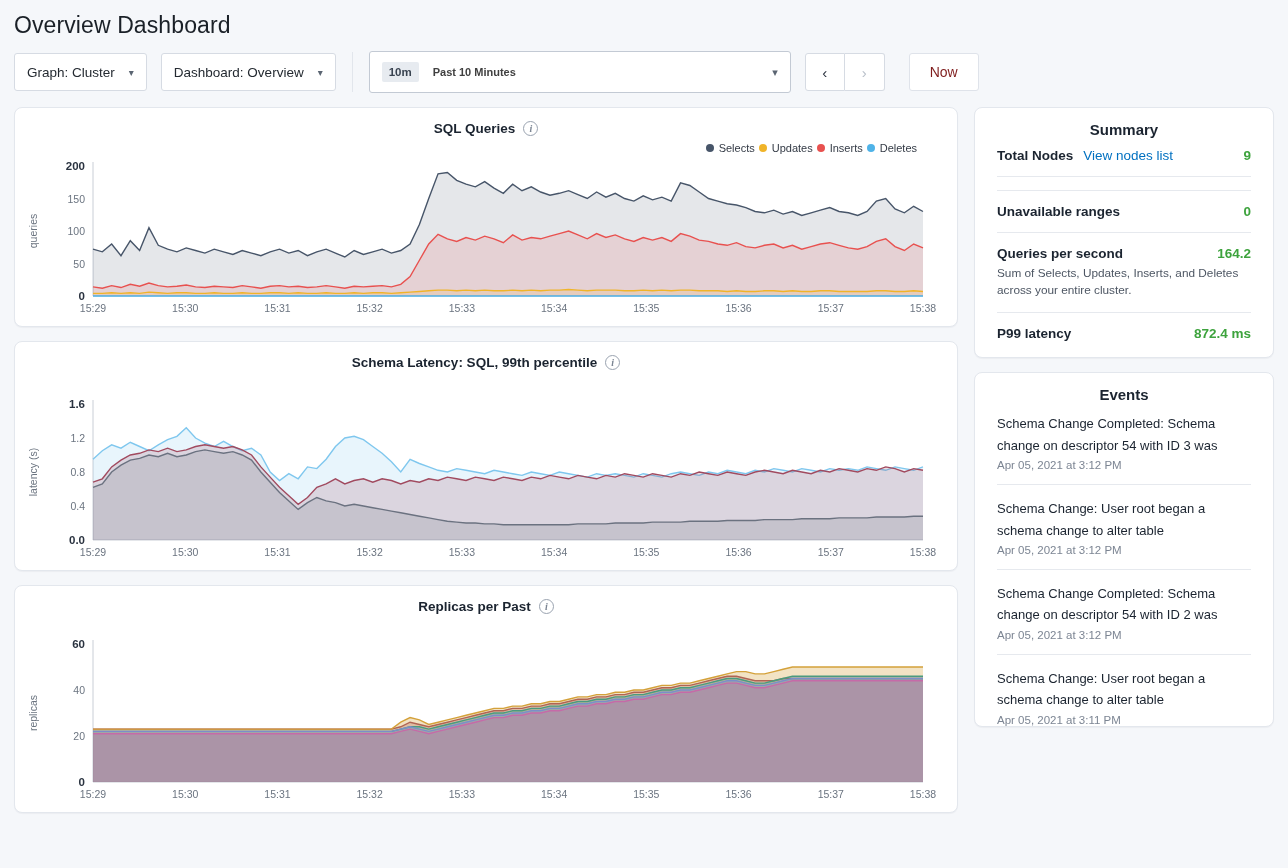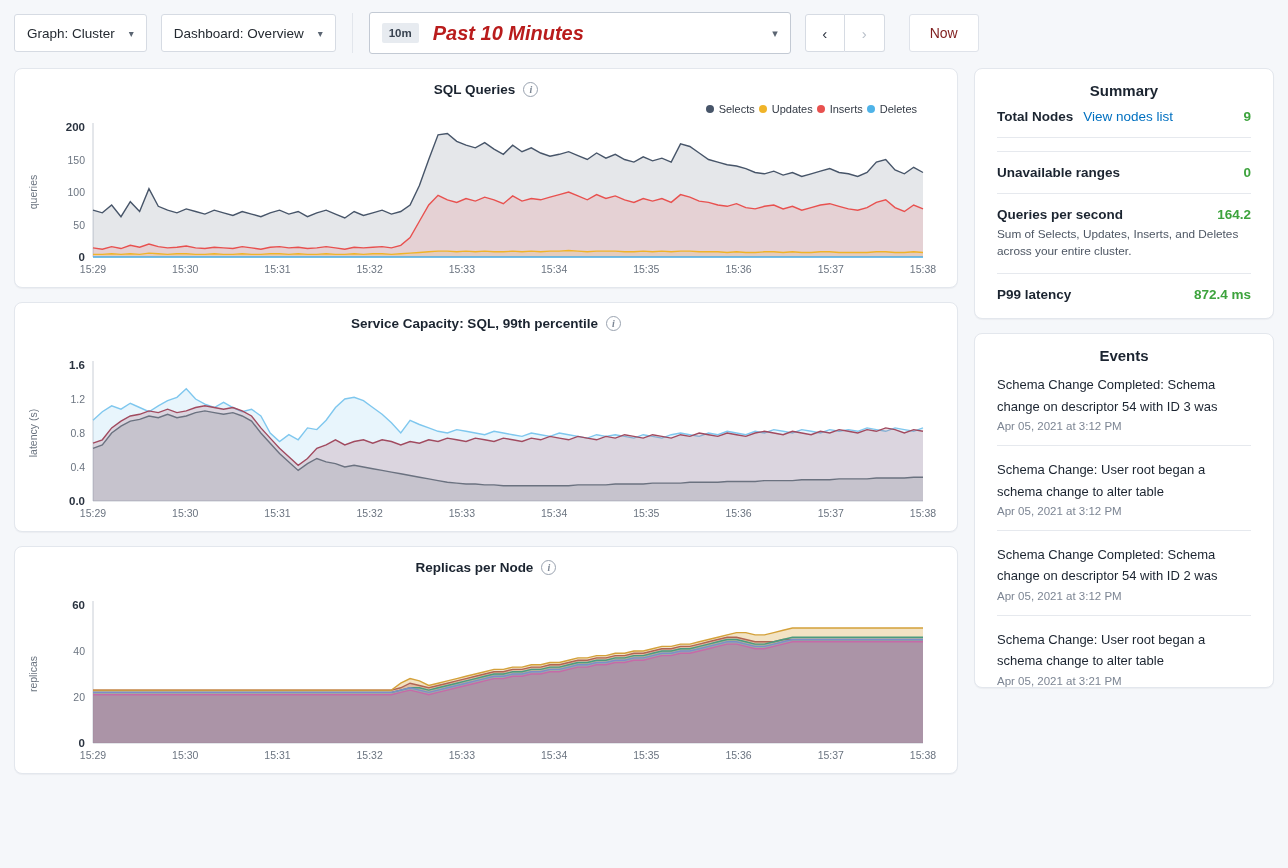--- a/index.html
+++ b/index.html
@@ -67,25 +67,24 @@
   .time-badge {
     background: #e7ebf0;
     color: #394350;
     font-size: 11.5px;
     font-weight: 700;
     border-radius: 2px;
     padding: 4px 7px;
     margin-right: 14px;
   }
   .time-label {
-    font-size: 20px;
+    font-size: 11px;
     font-weight: 700;
-    color: #b91c1c;
+    color: #404040;
     flex: 1;
-    font-style: italic;
   }
   .time-select .caret { font-size: 11px; color: #5b6572; }
   .navgroup { display: flex; }
   .navbtn {
     width: 40px; height: 38px;
     border: 1px solid #d6dbe3;
     background: #fff;
     display: flex; align-items: center; justify-content: center;
     font-size: 15px;
     color: #2c3views;
@@ -205,20 +204,21 @@
     font-size: 11.5px;
     color: #7c8593;
     padding-top: 3px;
   }
 </style>
 </head>
 <body>
 
 <div class="page">
 
+  <div class="page-title">Overview Dashboard</div>
 
   <div class="toolbar">
     <div class="dropdown">
       <span>Graph: Cluster</span>
       <span class="caret">▾</span>
     </div>
     <div class="dropdown">
       <span>Dashboard: Overview</span>
       <span class="caret">▾</span>
     </div>
@@ -289,21 +289,21 @@
               <path d="M78.00,139.40 L87.33,139.40 L96.65,138.75 L105.98,139.40 L115.30,138.75 L124.63,139.40 L133.96,138.10 L143.28,138.75 L152.61,139.40 L161.93,138.75 L171.26,138.75 L180.58,139.40 L189.91,139.40 L199.24,138.75 L208.56,139.40 L217.89,139.40 L227.21,138.75 L236.54,139.40 L245.87,139.40 L255.19,138.75 L264.52,138.75 L273.84,139.40 L283.17,138.75 L292.49,139.40 L301.82,139.40 L311.15,138.75 L320.47,139.40 L329.80,139.40 L339.12,138.75 L348.45,139.40 L357.78,138.75 L367.10,138.75 L376.43,139.40 L385.75,138.75 L395.08,138.10 L404.40,137.45 L413.73,136.80 L423.06,136.15 L432.38,136.15 L441.71,136.80 L451.03,136.15 L460.36,136.80 L469.69,136.15 L479.01,136.80 L488.34,136.80 L497.66,136.15 L506.99,136.80 L516.31,136.15 L525.64,136.80 L534.97,136.15 L544.29,136.15 L553.62,135.50 L562.94,136.15 L572.27,136.80 L581.60,136.15 L590.92,136.15 L600.25,136.15 L609.57,136.80 L618.90,136.80 L628.22,136.15 L637.55,136.80 L646.88,136.15 L656.20,136.80 L665.53,136.15 L674.85,136.15 L684.18,136.80 L693.51,136.80 L702.83,136.80 L712.16,137.45 L721.48,136.80 L730.81,137.45 L740.13,137.45 L749.46,136.80 L758.79,136.80 L768.11,137.45 L777.44,136.80 L786.76,137.45 L796.09,137.45 L805.42,136.80 L814.74,136.80 L824.07,137.45 L833.39,137.45 L842.72,137.45 L852.04,137.45 L861.37,136.80 L870.70,136.80 L880.02,137.45 L889.35,137.45 L898.67,136.80 L908.00,137.45 L908.00,142 L78.00,142 Z" fill="rgba(240,180,41,0.14)" stroke="none"></path>
               <path d="M78.00,139.40 L87.33,139.40 L96.65,138.75 L105.98,139.40 L115.30,138.75 L124.63,139.40 L133.96,138.10 L143.28,138.75 L152.61,139.40 L161.93,138.75 L171.26,138.75 L180.58,139.40 L189.91,139.40 L199.24,138.75 L208.56,139.40 L217.89,139.40 L227.21,138.75 L236.54,139.40 L245.87,139.40 L255.19,138.75 L264.52,138.75 L273.84,139.40 L283.17,138.75 L292.49,139.40 L301.82,139.40 L311.15,138.75 L320.47,139.40 L329.80,139.40 L339.12,138.75 L348.45,139.40 L357.78,138.75 L367.10,138.75 L376.43,139.40 L385.75,138.75 L395.08,138.10 L404.40,137.45 L413.73,136.80 L423.06,136.15 L432.38,136.15 L441.71,136.80 L451.03,136.15 L460.36,136.80 L469.69,136.15 L479.01,136.80 L488.34,136.80 L497.66,136.15 L506.99,136.80 L516.31,136.15 L525.64,136.80 L534.97,136.15 L544.29,136.15 L553.62,135.50 L562.94,136.15 L572.27,136.80 L581.60,136.15 L590.92,136.15 L600.25,136.15 L609.57,136.80 L618.90,136.80 L628.22,136.15 L637.55,136.80 L646.88,136.15 L656.20,136.80 L665.53,136.15 L674.85,136.15 L684.18,136.80 L693.51,136.80 L702.83,136.80 L712.16,137.45 L721.48,136.80 L730.81,137.45 L740.13,137.45 L749.46,136.80 L758.79,136.80 L768.11,137.45 L777.44,136.80 L786.76,137.45 L796.09,137.45 L805.42,136.80 L814.74,136.80 L824.07,137.45 L833.39,137.45 L842.72,137.45 L852.04,137.45 L861.37,136.80 L870.70,136.80 L880.02,137.45 L889.35,137.45 L898.67,136.80 L908.00,137.45 " fill="none" stroke="#f0b429" stroke-width="1.4"></path>
               <path d="M78.00,142.00 L87.33,142.00 L96.65,142.00 L105.98,142.00 L115.30,142.00 L124.63,142.00 L133.96,142.00 L143.28,142.00 L152.61,142.00 L161.93,142.00 L171.26,142.00 L180.58,142.00 L189.91,142.00 L199.24,142.00 L208.56,142.00 L217.89,142.00 L227.21,142.00 L236.54,142.00 L245.87,142.00 L255.19,142.00 L264.52,142.00 L273.84,142.00 L283.17,142.00 L292.49,142.00 L301.82,142.00 L311.15,142.00 L320.47,142.00 L329.80,142.00 L339.12,142.00 L348.45,142.00 L357.78,142.00 L367.10,142.00 L376.43,142.00 L385.75,142.00 L395.08,142.00 L404.40,142.00 L413.73,142.00 L423.06,142.00 L432.38,142.00 L441.71,142.00 L451.03,142.00 L460.36,142.00 L469.69,142.00 L479.01,142.00 L488.34,142.00 L497.66,142.00 L506.99,142.00 L516.31,142.00 L525.64,142.00 L534.97,142.00 L544.29,142.00 L553.62,142.00 L562.94,142.00 L572.27,142.00 L581.60,142.00 L590.92,142.00 L600.25,142.00 L609.57,142.00 L618.90,142.00 L628.22,142.00 L637.55,142.00 L646.88,142.00 L656.20,142.00 L665.53,142.00 L674.85,142.00 L684.18,142.00 L693.51,142.00 L702.83,142.00 L712.16,142.00 L721.48,142.00 L730.81,142.00 L740.13,142.00 L749.46,142.00 L758.79,142.00 L768.11,142.00 L777.44,142.00 L786.76,142.00 L796.09,142.00 L805.42,142.00 L814.74,142.00 L824.07,142.00 L833.39,142.00 L842.72,142.00 L852.04,142.00 L861.37,142.00 L870.70,142.00 L880.02,142.00 L889.35,142.00 L898.67,142.00 L908.00,142.00 L908.00,142 L78.00,142 Z" fill="rgba(79,179,232,0.14)" stroke="none"></path>
               <path d="M78.00,142.00 L87.33,142.00 L96.65,142.00 L105.98,142.00 L115.30,142.00 L124.63,142.00 L133.96,142.00 L143.28,142.00 L152.61,142.00 L161.93,142.00 L171.26,142.00 L180.58,142.00 L189.91,142.00 L199.24,142.00 L208.56,142.00 L217.89,142.00 L227.21,142.00 L236.54,142.00 L245.87,142.00 L255.19,142.00 L264.52,142.00 L273.84,142.00 L283.17,142.00 L292.49,142.00 L301.82,142.00 L311.15,142.00 L320.47,142.00 L329.80,142.00 L339.12,142.00 L348.45,142.00 L357.78,142.00 L367.10,142.00 L376.43,142.00 L385.75,142.00 L395.08,142.00 L404.40,142.00 L413.73,142.00 L423.06,142.00 L432.38,142.00 L441.71,142.00 L451.03,142.00 L460.36,142.00 L469.69,142.00 L479.01,142.00 L488.34,142.00 L497.66,142.00 L506.99,142.00 L516.31,142.00 L525.64,142.00 L534.97,142.00 L544.29,142.00 L553.62,142.00 L562.94,142.00 L572.27,142.00 L581.60,142.00 L590.92,142.00 L600.25,142.00 L609.57,142.00 L618.90,142.00 L628.22,142.00 L637.55,142.00 L646.88,142.00 L656.20,142.00 L665.53,142.00 L674.85,142.00 L684.18,142.00 L693.51,142.00 L702.83,142.00 L712.16,142.00 L721.48,142.00 L730.81,142.00 L740.13,142.00 L749.46,142.00 L758.79,142.00 L768.11,142.00 L777.44,142.00 L786.76,142.00 L796.09,142.00 L805.42,142.00 L814.74,142.00 L824.07,142.00 L833.39,142.00 L842.72,142.00 L852.04,142.00 L861.37,142.00 L870.70,142.00 L880.02,142.00 L889.35,142.00 L898.67,142.00 L908.00,142.00 " fill="none" stroke="#4fb3e8" stroke-width="1.4"></path>
             </svg>
         </div>
       </div>
 
       <div class="card">
         <div class="chart-title">
-          <span>Service Capacity: SQL, 99th percentile</span>
+          <span>Schema Latency: SQL, 99th percentile</span>
           <span class="info-icon">i</span>
         </div>
         <div class="plot-wrap" style="margin-top:22px">
           <svg class="plot" id="svg-chart-1" width="942" height="178">
               <line x1="78" y1="148" x2="908" y2="148" stroke="#c9ced6" stroke-width="1"></line>
               <line x1="78" y1="8" x2="78" y2="148" stroke="#c9ced6" stroke-width="1"></line>
               <text x="70" y="16" text-anchor="end" class="axis-text bold">1.6</text>
               <text x="70" y="50" text-anchor="end" class="axis-text">1.2</text>
               <text x="70" y="84" text-anchor="end" class="axis-text">0.8</text>
               <text x="70" y="118" text-anchor="end" class="axis-text">0.4</text>
@@ -324,21 +324,21 @@
               <path d="M78.00,90.20 L87.33,86.80 L96.65,74.90 L105.98,68.10 L115.30,63.00 L124.63,61.30 L133.96,57.90 L143.28,59.60 L152.61,56.20 L161.93,59.60 L171.26,57.90 L180.58,54.50 L189.91,52.80 L199.24,54.50 L208.56,56.20 L217.89,54.50 L227.21,57.90 L236.54,63.00 L245.87,74.90 L255.19,85.10 L264.52,95.30 L273.84,103.80 L283.17,112.30 L292.49,105.50 L301.82,95.30 L311.15,91.90 L320.47,86.80 L329.80,91.90 L339.12,88.50 L348.45,86.80 L357.78,90.20 L367.10,86.80 L376.43,88.50 L385.75,91.90 L395.08,88.50 L404.40,90.20 L413.73,86.80 L423.06,88.50 L432.38,85.10 L441.71,86.80 L451.03,88.50 L460.36,85.10 L469.69,86.80 L479.01,88.50 L488.34,85.10 L497.66,86.80 L506.99,88.50 L516.31,85.10 L525.64,86.80 L534.97,83.40 L544.29,85.10 L553.62,86.80 L562.94,83.40 L572.27,85.10 L581.60,86.80 L590.92,83.40 L600.25,85.10 L609.57,81.70 L618.90,83.40 L628.22,85.10 L637.55,81.70 L646.88,83.40 L656.20,85.10 L665.53,81.70 L674.85,83.40 L684.18,80.00 L693.51,81.70 L702.83,83.40 L712.16,80.00 L721.48,81.70 L730.81,83.40 L740.13,80.00 L749.46,78.30 L758.79,80.00 L768.11,81.70 L777.44,78.30 L786.76,80.00 L796.09,81.70 L805.42,78.30 L814.74,80.00 L824.07,76.60 L833.39,78.30 L842.72,80.00 L852.04,76.60 L861.37,78.30 L870.70,74.90 L880.02,76.60 L889.35,80.00 L898.67,76.60 L908.00,78.30 L908.00,148 L78.00,148 Z" fill="rgba(161,74,95,0.18)" stroke="none"></path>
               <path d="M78.00,90.20 L87.33,86.80 L96.65,74.90 L105.98,68.10 L115.30,63.00 L124.63,61.30 L133.96,57.90 L143.28,59.60 L152.61,56.20 L161.93,59.60 L171.26,57.90 L180.58,54.50 L189.91,52.80 L199.24,54.50 L208.56,56.20 L217.89,54.50 L227.21,57.90 L236.54,63.00 L245.87,74.90 L255.19,85.10 L264.52,95.30 L273.84,103.80 L283.17,112.30 L292.49,105.50 L301.82,95.30 L311.15,91.90 L320.47,86.80 L329.80,91.90 L339.12,88.50 L348.45,86.80 L357.78,90.20 L367.10,86.80 L376.43,88.50 L385.75,91.90 L395.08,88.50 L404.40,90.20 L413.73,86.80 L423.06,88.50 L432.38,85.10 L441.71,86.80 L451.03,88.50 L460.36,85.10 L469.69,86.80 L479.01,88.50 L488.34,85.10 L497.66,86.80 L506.99,88.50 L516.31,85.10 L525.64,86.80 L534.97,83.40 L544.29,85.10 L553.62,86.80 L562.94,83.40 L572.27,85.10 L581.60,86.80 L590.92,83.40 L600.25,85.10 L609.57,81.70 L618.90,83.40 L628.22,85.10 L637.55,81.70 L646.88,83.40 L656.20,85.10 L665.53,81.70 L674.85,83.40 L684.18,80.00 L693.51,81.70 L702.83,83.40 L712.16,80.00 L721.48,81.70 L730.81,83.40 L740.13,80.00 L749.46,78.30 L758.79,80.00 L768.11,81.70 L777.44,78.30 L786.76,80.00 L796.09,81.70 L805.42,78.30 L814.74,80.00 L824.07,76.60 L833.39,78.30 L842.72,80.00 L852.04,76.60 L861.37,78.30 L870.70,74.90 L880.02,76.60 L889.35,80.00 L898.67,76.60 L908.00,78.30 " fill="none" stroke="#a14a5f" stroke-width="1.4"></path>
               <path d="M78.00,95.30 L87.33,91.90 L96.65,80.00 L105.98,73.20 L115.30,68.10 L124.63,66.40 L133.96,63.00 L143.28,64.70 L152.61,61.30 L161.93,64.70 L171.26,63.00 L180.58,59.60 L189.91,57.90 L199.24,59.60 L208.56,61.30 L217.89,59.60 L227.21,63.00 L236.54,68.10 L245.87,80.00 L255.19,90.20 L264.52,100.40 L273.84,108.90 L283.17,117.40 L292.49,110.60 L301.82,105.50 L311.15,108.90 L320.47,110.60 L329.80,114.00 L339.12,112.30 L348.45,114.00 L357.78,115.70 L367.10,117.40 L376.43,119.10 L385.75,120.80 L395.08,122.50 L404.40,124.20 L413.73,125.90 L423.06,127.60 L432.38,129.30 L441.71,130.15 L451.03,131.00 L460.36,131.00 L469.69,131.85 L479.01,131.85 L488.34,132.70 L497.66,132.70 L506.99,132.70 L516.31,132.70 L525.64,132.70 L534.97,132.70 L544.29,132.70 L553.62,132.70 L562.94,131.85 L572.27,131.85 L581.60,131.85 L590.92,131.85 L600.25,131.00 L609.57,131.00 L618.90,131.00 L628.22,131.00 L637.55,130.15 L646.88,130.15 L656.20,130.15 L665.53,130.15 L674.85,129.30 L684.18,129.30 L693.51,129.30 L702.83,129.30 L712.16,128.45 L721.48,128.45 L730.81,128.45 L740.13,128.45 L749.46,127.60 L758.79,127.60 L768.11,127.60 L777.44,127.60 L786.76,126.75 L796.09,126.75 L805.42,126.75 L814.74,126.75 L824.07,125.90 L833.39,125.90 L842.72,125.90 L852.04,125.90 L861.37,125.05 L870.70,125.05 L880.02,125.05 L889.35,125.05 L898.67,124.20 L908.00,124.20 L908.00,148 L78.00,148 Z" fill="rgba(107,114,128,0.18)" stroke="none"></path>
               <path d="M78.00,95.30 L87.33,91.90 L96.65,80.00 L105.98,73.20 L115.30,68.10 L124.63,66.40 L133.96,63.00 L143.28,64.70 L152.61,61.30 L161.93,64.70 L171.26,63.00 L180.58,59.60 L189.91,57.90 L199.24,59.60 L208.56,61.30 L217.89,59.60 L227.21,63.00 L236.54,68.10 L245.87,80.00 L255.19,90.20 L264.52,100.40 L273.84,108.90 L283.17,117.40 L292.49,110.60 L301.82,105.50 L311.15,108.90 L320.47,110.60 L329.80,114.00 L339.12,112.30 L348.45,114.00 L357.78,115.70 L367.10,117.40 L376.43,119.10 L385.75,120.80 L395.08,122.50 L404.40,124.20 L413.73,125.90 L423.06,127.60 L432.38,129.30 L441.71,130.15 L451.03,131.00 L460.36,131.00 L469.69,131.85 L479.01,131.85 L488.34,132.70 L497.66,132.70 L506.99,132.70 L516.31,132.70 L525.64,132.70 L534.97,132.70 L544.29,132.70 L553.62,132.70 L562.94,131.85 L572.27,131.85 L581.60,131.85 L590.92,131.85 L600.25,131.00 L609.57,131.00 L618.90,131.00 L628.22,131.00 L637.55,130.15 L646.88,130.15 L656.20,130.15 L665.53,130.15 L674.85,129.30 L684.18,129.30 L693.51,129.30 L702.83,129.30 L712.16,128.45 L721.48,128.45 L730.81,128.45 L740.13,128.45 L749.46,127.60 L758.79,127.60 L768.11,127.60 L777.44,127.60 L786.76,126.75 L796.09,126.75 L805.42,126.75 L814.74,126.75 L824.07,125.90 L833.39,125.90 L842.72,125.90 L852.04,125.90 L861.37,125.05 L870.70,125.05 L880.02,125.05 L889.35,125.05 L898.67,124.20 L908.00,124.20 " fill="none" stroke="#6b7280" stroke-width="1.4"></path>
             </svg>
         </div>
       </div>
 
       <div class="card">
         <div class="chart-title">
-          <span>Replicas per Node</span>
+          <span>Replicas per Past</span>
           <span class="info-icon">i</span>
         </div>
         <div class="plot-wrap" style="margin-top:18px">
           <svg class="plot" id="svg-chart-2" width="942" height="180">
               <line x1="78" y1="150" x2="908" y2="150" stroke="#c9ced6" stroke-width="1"></line>
               <line x1="78" y1="8" x2="78" y2="150" stroke="#c9ced6" stroke-width="1"></line>
               <text x="70" y="16" text-anchor="end" class="axis-text bold">60</text>
               <text x="70" y="62" text-anchor="end" class="axis-text">40</text>
               <text x="70" y="108" text-anchor="end" class="axis-text">20</text>
               <text x="70" y="154" text-anchor="end" class="axis-text bold">0</text>
@@ -431,19 +431,19 @@
           <div class="event-time">Apr 05, 2021 at 3:12 PM</div>
         </div>
         <div class="hr"></div>
         <div class="event">
           <div class="event-text">Schema Change Completed: Schema change on descriptor 54 with ID 2 was</div>
           <div class="event-time">Apr 05, 2021 at 3:12 PM</div>
         </div>
         <div class="hr"></div>
         <div class="event">
           <div class="event-text">Schema Change: User root began a schema change to alter table</div>
-          <div class="event-time">Apr 05, 2021 at 3:21 PM</div>
+          <div class="event-time">Apr 05, 2021 at 3:11 PM</div>
         </div>
       </div>
 
     </div>
   </div>
 </div>
 
 </body></html>

